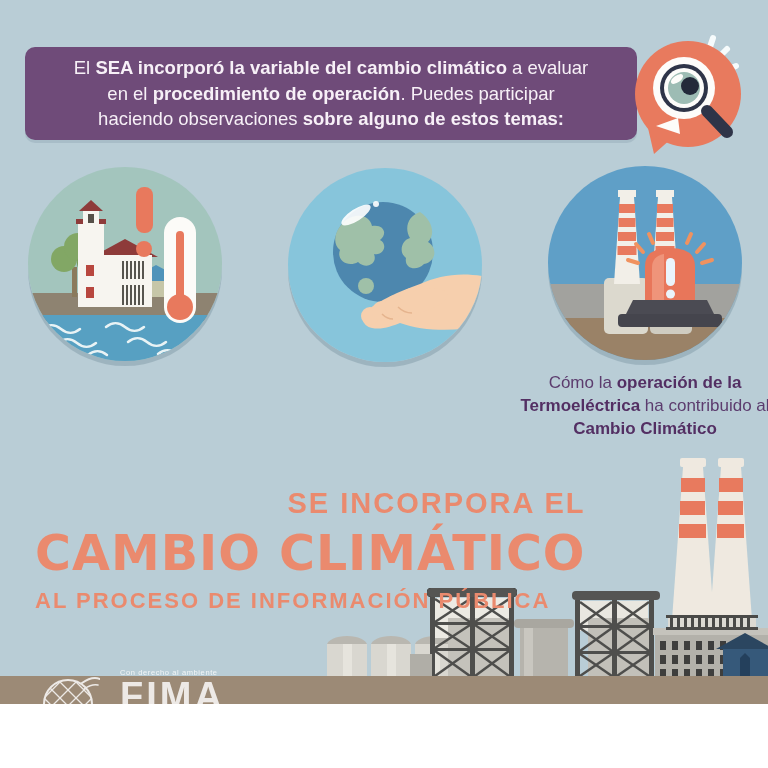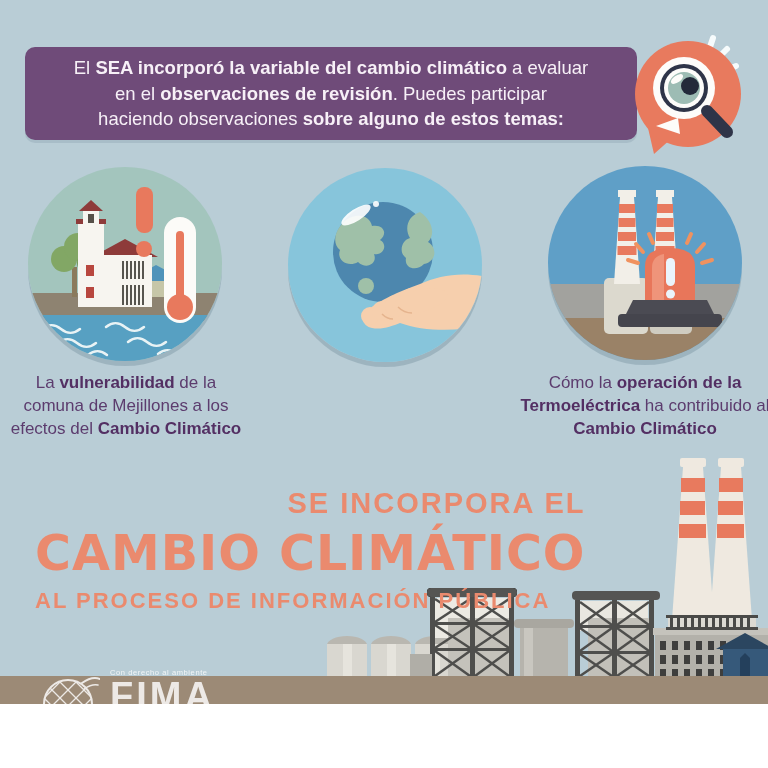--- a/index.html
+++ b/index.html
@@ -31,34 +31,34 @@
   .headline{position:absolute;left:35px;top:487px;color:#ea8a6e;z-index:2;}
   .hl-kicker{font-size:29px;font-weight:700;letter-spacing:2px;text-align:right;}
   .hl-title{font-family:"DejaVu Sans", sans-serif;font-size:49px;font-weight:800;letter-spacing:1px;margin-top:5px;}
   .hl-sub{font-size:22px;font-weight:700;letter-spacing:2px;margin-top:6px;}
 
   
   .skyline{position:absolute;left:0;bottom:28px;width:768px;height:218px;}
   .ground{position:absolute;left:0;bottom:0;width:768px;height:28px;background:#9c8a76;}
 
   
-  .fima{position:absolute;left:38px;top:668px;display:flex;align-items:center;gap:10px;color:#ffffff;opacity:.82;z-index:4;}
+  .fima{position:absolute;left:38px;top:668px;display:flex;align-items:center;gap:20px;color:#ffffff;opacity:.82;z-index:4;}
   .fima-text{display:flex;flex-direction:column;}
   .fima-tagline{font-size:7.5px;letter-spacing:.6px;}
   .fima-name{font-size:38px;font-weight:700;letter-spacing:3px;line-height:1.05;}
   .fima-sub{font-size:15px;font-style:italic;letter-spacing:.5px;}
 </style>
 </head>
 <body>
 
 <div class="page">
 
   <div class="banner">
     <div><span>El </span><span class="b">SEA incorporó la variable del cambio climático</span><span> a evaluar</span></div>
-    <div><span>en el </span><span class="b">observaciones de revisión</span><span>. Puedes participar</span></div>
+    <div><span>en el </span><span class="b">procedimiento de operación</span><span>. Puedes participar</span></div>
     <div><span>haciendo observaciones </span><span class="b">sobre alguno de estos temas:</span></div>
   </div>
 
   <div class="bubble">
     <svg viewBox="0 0 132 134" width="132" height="134">
       <line x1="83" y1="8" x2="79" y2="20" stroke="#f6fbfc" stroke-width="6" stroke-linecap="round"></line>
       <line x1="97" y1="19" x2="88" y2="28" stroke="#f6fbfc" stroke-width="6" stroke-linecap="round"></line>
       <line x1="106" y1="36" x2="94" y2="41" stroke="#f6fbfc" stroke-width="6" stroke-linecap="round"></line>
       <polygon points="18,98 42,108 24,124" fill="#e87a5e"></polygon>
       <circle cx="58" cy="64" r="53" fill="#e87a5e"></circle>
@@ -180,21 +180,20 @@
         <path d="M97,134 L97,100 Q97,82 122,82 Q147,82 147,100 L147,134 Z" fill="#e8765a"></path>
         <path d="M104,134 L104,102 Q104,90 116,88 L116,134 Z" fill="#f09a80" opacity="0.85"></path>
         <rect x="118" y="92" width="9" height="28" rx="4.5" fill="#eaf4fb"></rect>
         <circle cx="122.5" cy="128" r="4.5" fill="#eaf4fb"></circle>
         <polygon points="85,134 159,134 166,148 78,148" fill="#4b4b53"></polygon>
         <rect x="70" y="148" width="104" height="13" rx="4" fill="#45454d"></rect>
       </g>
     </svg>
   </div>
 
-  <div class="caption cap1"><span>La </span><span class="b">vulnerabilidad</span><span> de la comuna de Mejillones a los efectos del </span><span class="b">Cambio Climático</span></div>
   <div class="caption cap3"><span>Cómo la </span><span class="b">operación de la Termoeléctrica</span><span> ha contribuido al </span><span class="b">Cambio Climático</span></div>
 
   <div class="headline">
     <div class="hl-kicker">SE INCORPORA EL</div>
     <div class="hl-title">CAMBIO CLIMÁTICO</div>
     <div class="hl-sub">AL PROCESO DE INFORMACIÓN PÚBLICA</div>
   </div>
 
   <svg class="skyline" viewBox="0 0 768 218">
 

